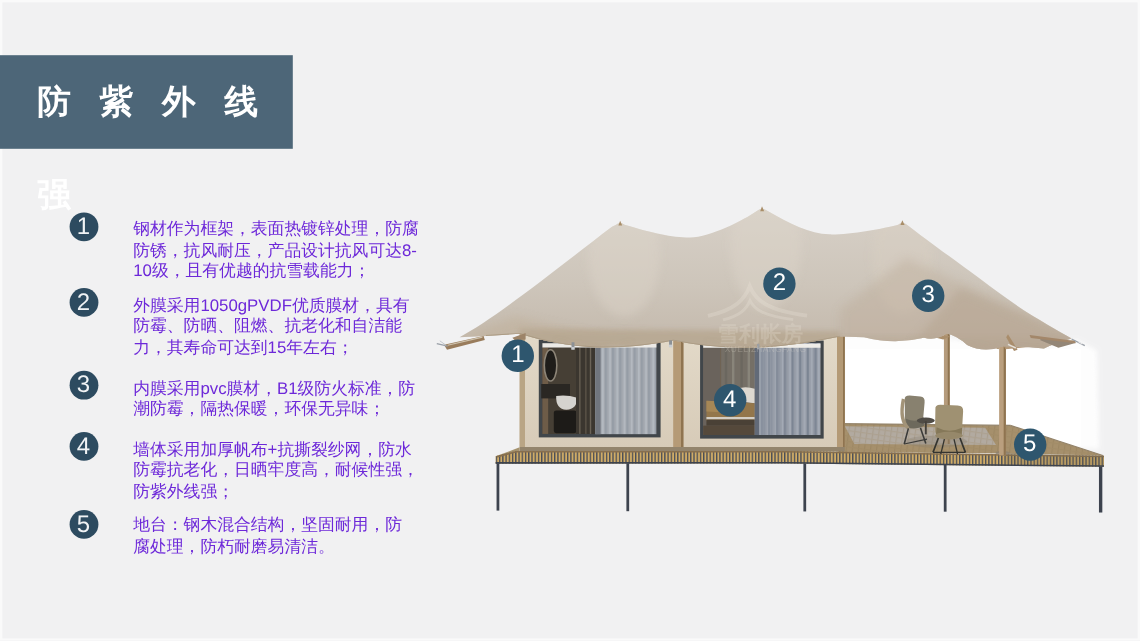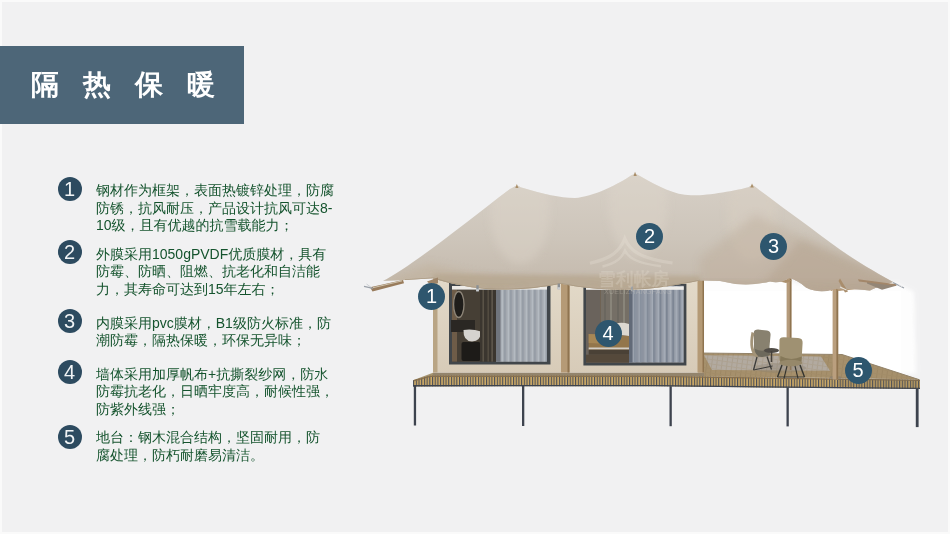--- a/index.html
+++ b/index.html
@@ -1,18 +1,18 @@
 <!DOCTYPE html>
 <html><head><meta charset="utf-8"><style>
 html,body{margin:0;padding:0}
 body{width:950px;height:534px;position:relative;background:#f1f1f2;font-family:"Liberation Sans",sans-serif;overflow:hidden}
 #frame{position:absolute;left:0;top:0;width:946px;height:530px;border:2px solid #fafafa;pointer-events:none;z-index:2}
 #title{position:absolute;left:0;top:46px;width:244px;height:78px;background:#4d6678;color:#fff;font-size:28px;font-weight:bold;letter-spacing:24px;line-height:78px;padding-left:31px;box-sizing:border-box;z-index:5}
 .num{position:absolute;width:24px;height:24px;border-radius:50%;background:#2d4b60;color:#f0f3f5;font-size:20px;text-align:center;line-height:24px;z-index:5}
-.txt{position:absolute;left:96px;font-size:14px;line-height:17.5px;color:#14532d;z-index:5;letter-spacing:0px}
+.txt{position:absolute;left:111px;font-size:14px;line-height:17.5px;color:#6d28d9;z-index:5;letter-spacing:0px}
 .mark{position:absolute;width:27px;height:27px;border-radius:50%;background:#2e566e;color:#fff;font-size:20px;text-align:center;line-height:27px;z-index:20}
 #tent{position:absolute;left:0;top:0;z-index:1}
 </style></head><body>
 <div id="tent">
 <svg width="950" height="534" viewBox="0 0 950 534">
 <defs>
 <linearGradient id="fab" x1="0" y1="0" x2="0" y2="1">
 <stop offset="0" stop-color="#d7d0c7"></stop>
           <stop offset="0.55" stop-color="#cdc5ba"></stop>
           <stop offset="1" stop-color="#c3b8ab"></stop>
@@ -200,21 +200,21 @@
 <line x1="782" y1="365" x2="777.5" y2="377" stroke="#34342f" stroke-width="1.4"></line>
 <line x1="800" y1="365" x2="804.5" y2="377" stroke="#34342f" stroke-width="1.4"></line>
 <line x1="787" y1="366" x2="784" y2="378.5" stroke="#34342f" stroke-width="1.1"></line>
 <line x1="795" y1="366" x2="798" y2="378.5" stroke="#34342f" stroke-width="1.1"></line>
 <line x1="777.5" y1="377" x2="804.5" y2="377" stroke="#34342f" stroke-width="0.9"></line>
 </g>
 </svg>
 </div>
 
 <div id="frame"></div>
-<div id="title">隔热保暖</div>
+<div id="title">防紫外线强</div>
 
 <div class="num" style="left:57.5px;top:176.5px">1</div>
 <div class="txt" style="top:182px">钢材作为框架，表面热镀锌处理，防腐<br>防锈，抗风耐压，产品设计抗风可达8-<br>10级，且有优越的抗雪载能力；</div>
 
 <div class="num" style="left:57.5px;top:240px">2</div>
 <div class="txt" style="top:245.5px">外膜采用1050gPVDF优质膜材，具有<br>防霉、防晒、阻燃、抗老化和自洁能<br>力，其寿命可达到15年左右；</div>
 
 <div class="num" style="left:57.5px;top:309px">3</div>
 <div class="txt" style="top:314.5px">内膜采用pvc膜材，B1级防火标准，防<br>潮防霉，隔热保暖，环保无异味；</div>
 

